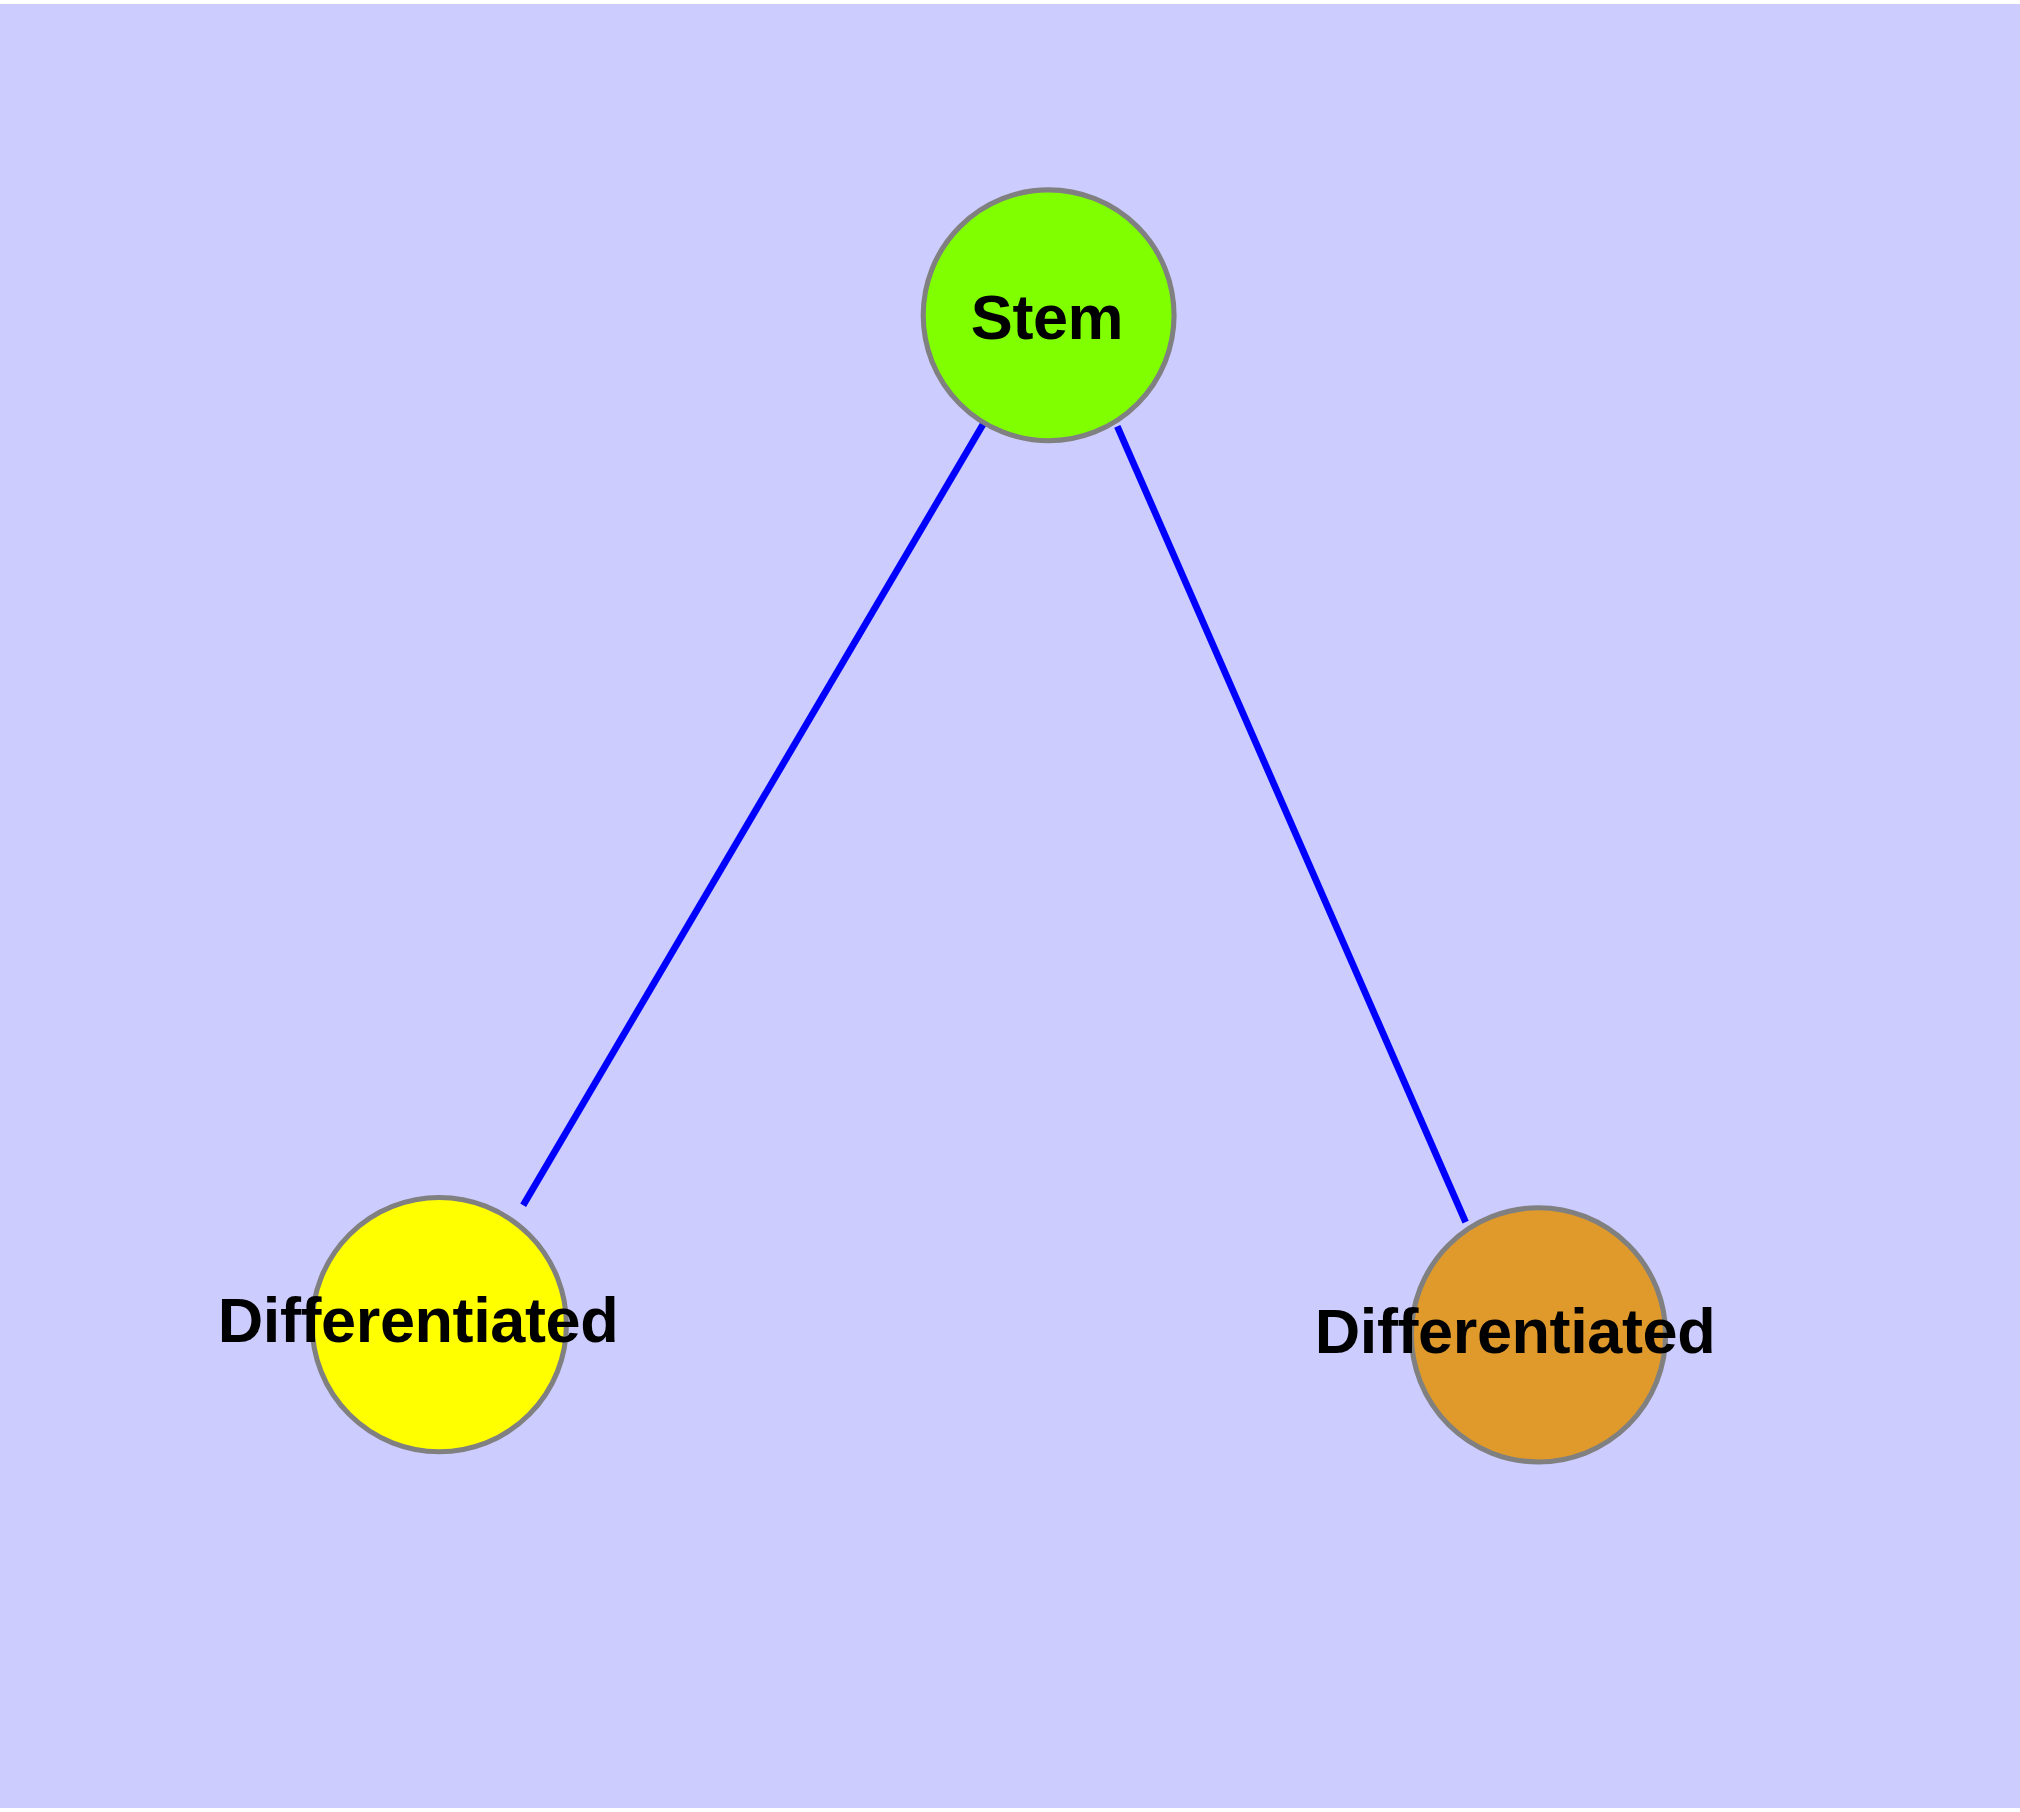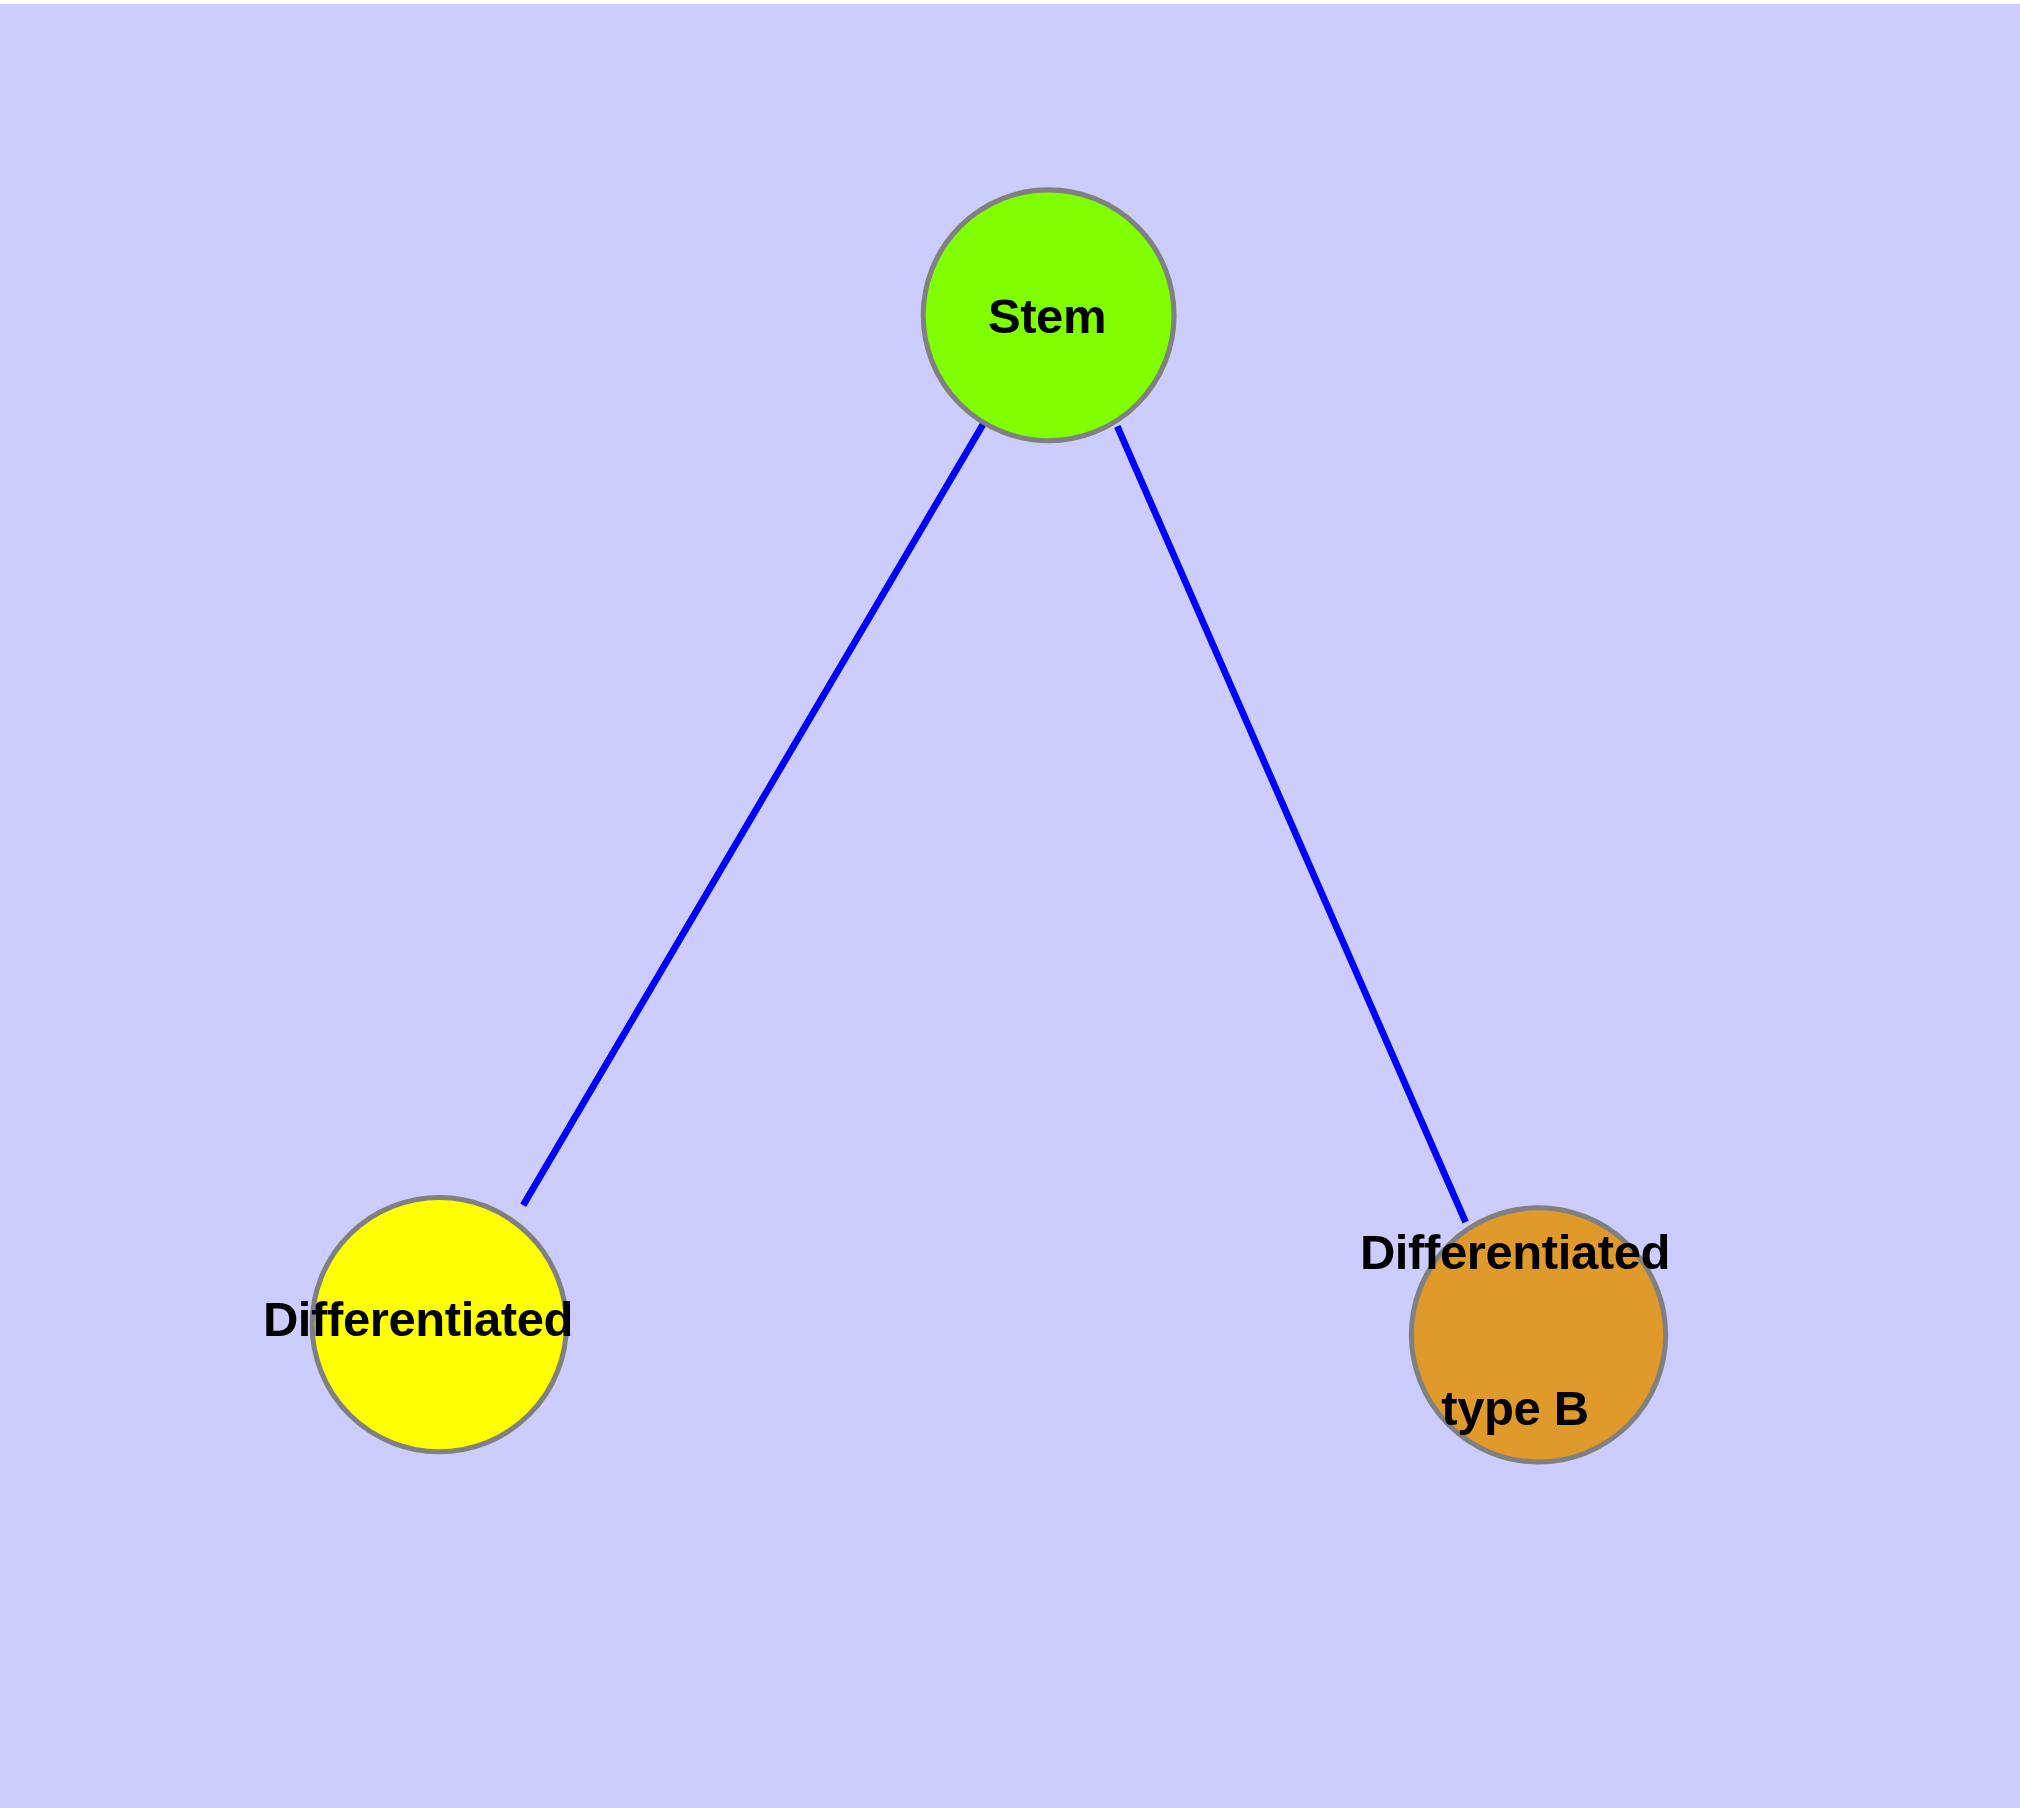--- a/index.html
+++ b/index.html
@@ -51,21 +51,21 @@
     stroke: #808080;
     stroke-width: 6;
   }
 
   
   .node-label {
     position: absolute;
     color: #000000;
     font-family: "Liberation Sans", sans-serif;
     font-weight: bold;
-    font-size: 49px;
+    font-size: 63px;
     line-height: 1.06;
     text-align: center;
     white-space: pre;
     letter-spacing: -0.4px;
     transform: translate(-50%, -50%);
     pointer-events: none;
     user-select: none;
   }
 
   .node-label .label-line {
@@ -96,17 +96,16 @@
   <div class="node-label" id="label-stem" style="left:1047px; top:317px;">
     <span class="label-line">Stem</span>
   </div>
 
   <div class="node-label" id="label-diff-a" style="left:418px; top:1320px;">
     <span class="label-line">Differentiated</span>
   </div>
 
   <div class="node-label" id="label-diff-b" style="left:1515px; top:1331px;">
     <span class="label-line">Differentiated</span>
-    <span class="label-line">type B</span>
   </div>
 
 </div>
 
 
 </body></html>

